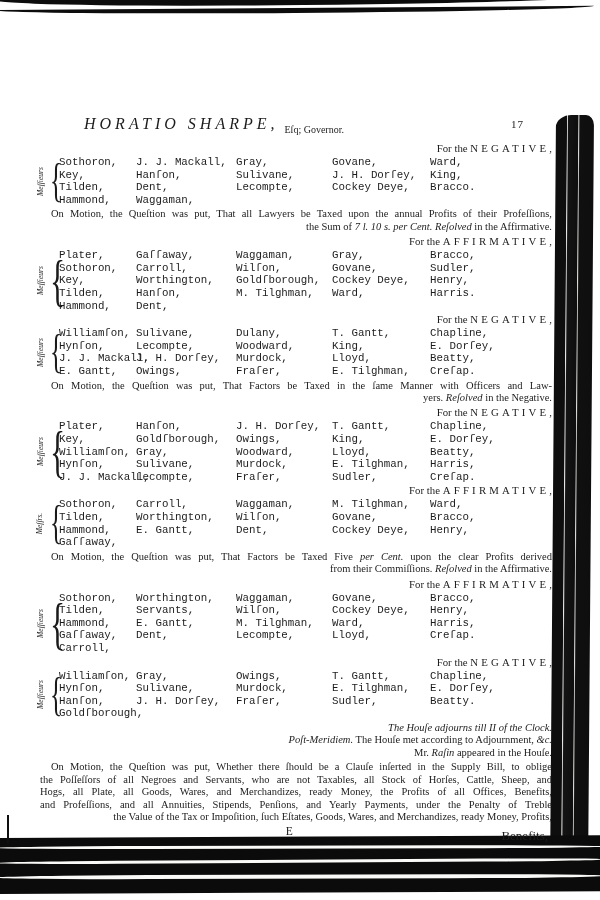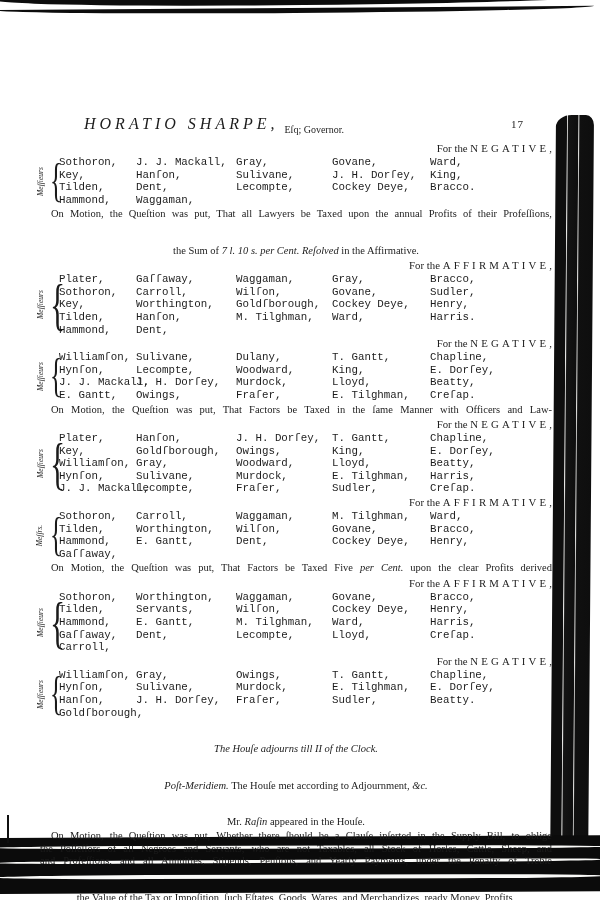--- a/index.html
+++ b/index.html
@@ -38,21 +38,21 @@
   .vote-label-wrap{position:absolute;left:-7px;top:0;bottom:0;width:14px;
     display:flex;align-items:center;justify-content:center;}
   .vote-label-text{transform:rotate(-90deg);white-space:nowrap;font-style:italic;font-size:7.5px;color:#2a2a2a;}
   .brace{width:9px;display:flex;align-items:center;overflow:visible;}
   .brace span{display:block;transform:scaleX(0.55);transform-origin:left center;font-weight:400;color:#1a1a1a;}
   .vote-col{flex:0 0 auto;font-family:Liberation Mono, monospace;}
   .name{font-size:10.8px;line-height:12.6px;white-space:nowrap;}
   .para{margin:2px 0 2px 0;}
   .pline{font-size:10.5px;line-height:12.4px;white-space:normal;}
   .jline{text-align:justify;text-align-last:justify;}
-  .nline{text-align:center;margin-top:24px;}
+  .nline{text-align:right;}
   .ind{text-indent:11px;}
   .it{font-style:italic;}
   .sigline{position:relative;height:16px;margin-top:1px;}
   .sig-letter{position:absolute;left:48%;font-size:11.5px;}
   .catchword{position:absolute;right:4px;top:3px;font-size:13px;}
 </style>
 </head>
 <body>
 
 <div class="bar-top-1"></div>
@@ -193,20 +193,21 @@
           <div class="vote-col" style="width: 118px;">
             <div class="name">Chapline,</div>
             <div class="name">E. Dorſey,</div>
             <div class="name">Beatty,</div>
             <div class="name">Creſap.</div>
           </div>
         </div>
       </div>
       <div class="para">
         <div class="pline jline ind"><span>On Motion, the Queſtion was put, That Factors be Taxed in the ſame Manner with Officers and Law-</span></div>
+        <div class="pline nline"><span>yers.  </span><span class="it">Reſolved</span><span> in the Negative.</span></div>
       </div>
       <div class="vote-block">
         <div class="vote-heading"><span>For the </span><span class="spaced">NEGATIVE</span><span>,</span></div>
         <div class="vote-row">
           <div class="vote-label-wrap">
             <span class="vote-label-text">Meſſieurs</span>
           </div>
           <div class="brace">
             <span style="font-size: 57.5px; line-height: 63px;">{</span>
           </div>
@@ -279,20 +280,21 @@
           </div>
           <div class="vote-col" style="width: 118px;">
             <div class="name">Ward,</div>
             <div class="name">Bracco,</div>
             <div class="name">Henry,</div>
           </div>
         </div>
       </div>
       <div class="para">
         <div class="pline jline ind"><span>On Motion, the Queſtion was put, That Factors be Taxed Five </span><span class="it">per Cent.</span><span> upon the clear Profits derived</span></div>
+        <div class="pline nline"><span>from their Commiſſions.  </span><span class="it">Reſolved</span><span> in the Affirmative.</span></div>
       </div>
       <div class="vote-block">
         <div class="vote-heading"><span>For the </span><span class="spaced">AFFIRMATIVE</span><span>,</span></div>
         <div class="vote-row">
           <div class="vote-label-wrap">
             <span class="vote-label-text">Meſſieurs</span>
           </div>
           <div class="brace">
             <span style="font-size: 57.5px; line-height: 63px;">{</span>
           </div>
@@ -367,20 +369,21 @@
         </div>
       </div>
       <div class="para">
         <div class="pline nline"><span class="it">The Houſe adjourns till II of the Clock.</span></div>
         <div class="pline nline"><span class="it">Poſt-Meridiem.</span><span>  The Houſe met according to Adjournment, </span><span class="it">&amp;c.</span></div>
         <div class="pline nline"><span>Mr. </span><span class="it">Raſin</span><span> appeared in the Houſe.</span></div>
       </div>
       <div class="para">
         <div class="pline jline ind"><span>On Motion, the Queſtion was put, Whether there ſhould be a Clauſe inſerted in the Supply Bill, to oblige</span></div>
         <div class="pline jline"><span>the Poſſeſſors of all Negroes and Servants, who are not Taxables, all Stock of Horſes, Cattle, Sheep, and</span></div>
+        <div class="pline jline"><span>Hogs, all Plate, all Goods, Wares, and Merchandizes, ready Money, the Profits of all Offices, Benefits,</span></div>
         <div class="pline jline"><span>and Profeſſions, and all Annuities, Stipends, Penſions, and Yearly Payments, under the Penalty of Treble</span></div>
         <div class="pline nline"><span>the Value of the Tax or Impoſition, ſuch Eſtates, Goods, Wares, and Merchandizes, ready Money, Profits,</span></div>
       </div>
       <div class="sigline">
         <div class="sig-letter">E</div>
         <div class="catchword">Benefits,</div>
       </div>
     </div>
 </div>
 

